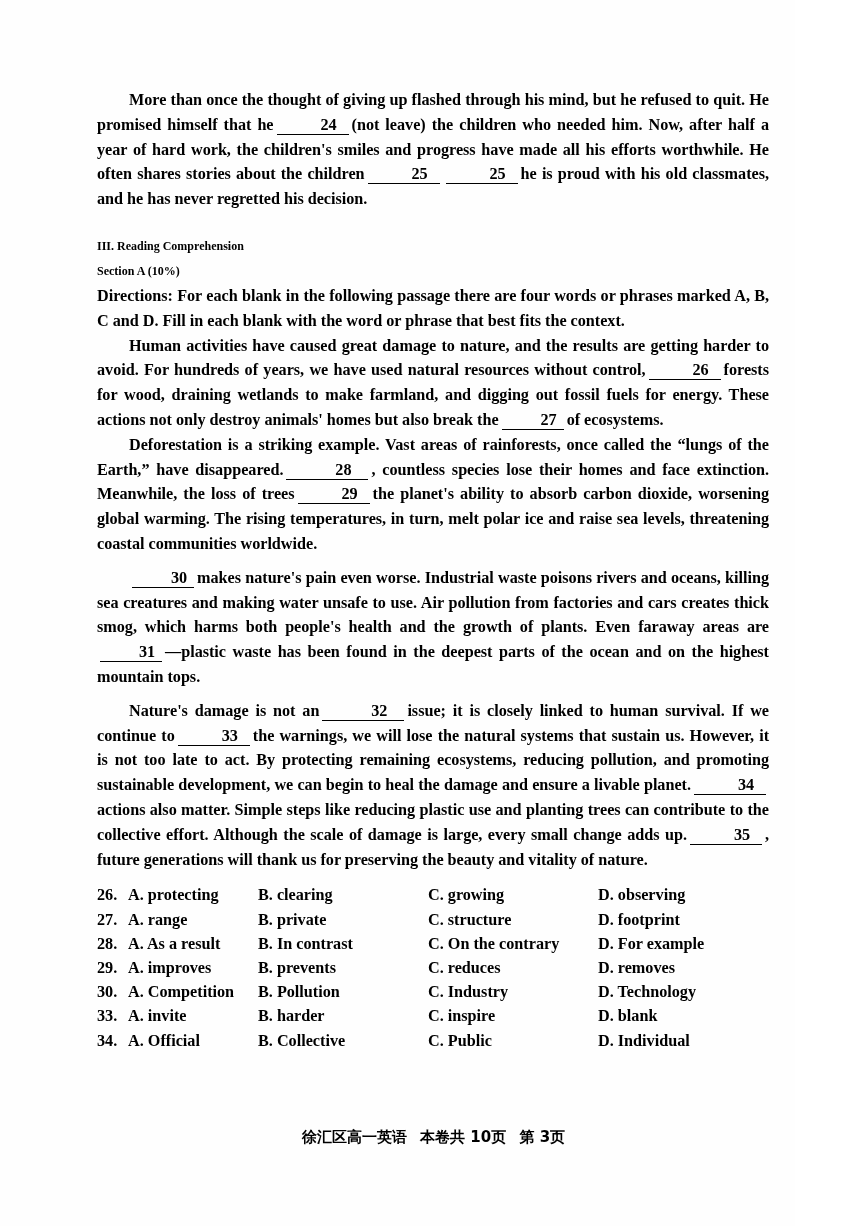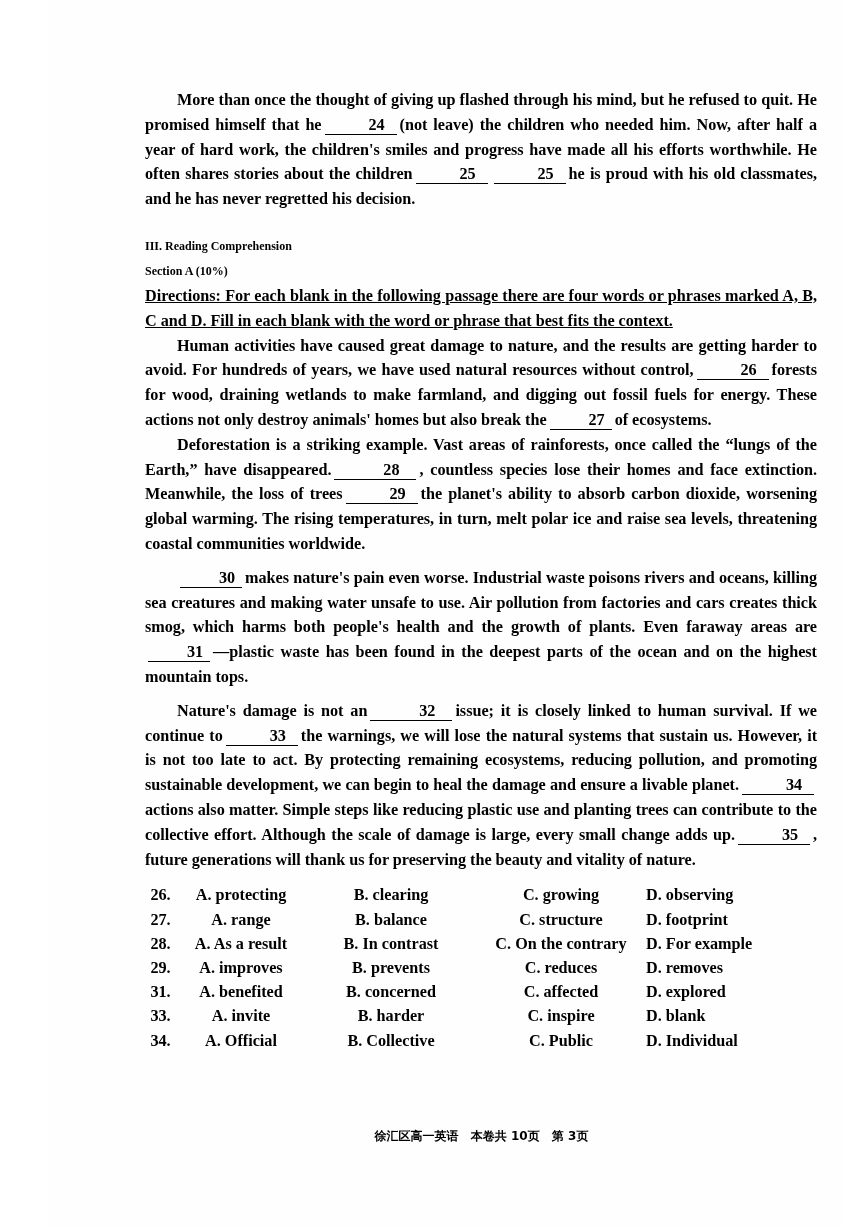--- a/index.html
+++ b/index.html
@@ -15,21 +15,20 @@
     color: #000000;
     overflow: hidden;
   }
   .page {
     position: absolute;
     left: 0;
     top: 0;
     width: 795px;
     height: 1226px;
     background: #fefefe;
-    margin-left: 48px;
   }
   .content {
     position: absolute;
     left: 97px;
     top: 88px;
     width: 672px;
   }
 
   
   p.para {
@@ -40,21 +39,20 @@
     text-justify: inter-word;
     font-weight: bold;
     letter-spacing: -0.02px;
     word-spacing: 0px;
   }
   p.para.indent {
     text-indent: 32px;
   }
   p.para.noindent {
     text-indent: 0;
-    text-decoration: underline;
   }
   .gap-sm { height: 9px; }
   .gap-lg { height: 22px; }
 
   
   .blank {
     display: inline-block;
     border-bottom: 1.6px solid #000;
     text-align: center;
     font-weight: bold;
@@ -79,21 +77,20 @@
     font-weight: bold;
     text-align: center;
     margin: 0;
     line-height: 25px;
     letter-spacing: 0.2px;
   }
 
   
   .options {
     margin-top: 11px;
-    text-align: center;
   }
   .opt-row {
     display: flex;
     font-size: 16.2px;
     line-height: 24.2px;
     font-weight: bold;
     white-space: nowrap;
   }
   .opt-num {
     width: 31px;
@@ -104,21 +101,21 @@
   .opt-c { width: 170px; flex: 0 0 170px; }
   .opt-d { flex: 0 0 auto; }
 
   
   .footer {
     position: absolute;
     left: 0;
     top: 1128px;
     width: 867px;
     text-align: center;
-    font-size: 12px;
+    font-size: 15px;
     font-weight: bold;
     font-family: "DejaVu Sans", "Liberation Sans", sans-serif;
   }
   .footer span { margin: 0 4px; }
   .footer .seg { display: inline-block; }
 </style>
 </head>
 <body>
 
 <div class="page">
@@ -152,49 +149,49 @@
         <span class="opt-num">26.</span>
         <span class="opt-a">A. protecting</span>
         <span class="opt-b">B. clearing</span>
         <span class="opt-c">C. growing</span>
         <span class="opt-d">D. observing</span>
       </div>
 
       <div class="opt-row">
         <span class="opt-num">27.</span>
         <span class="opt-a">A. range</span>
-        <span class="opt-b">B. balance</span>
+        <span class="opt-b">B. private</span>
         <span class="opt-c">C. structure</span>
         <span class="opt-d">D. footprint</span>
       </div>
 
       <div class="opt-row">
         <span class="opt-num">28.</span>
         <span class="opt-a">A. As a result</span>
         <span class="opt-b">B. In contrast</span>
         <span class="opt-c">C. On the contrary</span>
         <span class="opt-d">D. For example</span>
       </div>
 
       <div class="opt-row">
         <span class="opt-num">29.</span>
         <span class="opt-a">A. improves</span>
         <span class="opt-b">B. prevents</span>
         <span class="opt-c">C. reduces</span>
         <span class="opt-d">D. removes</span>
       </div>
 
-
-      <div class="opt-row">
-        <span class="opt-num">31.</span>
-        <span class="opt-a">A. benefited</span>
-        <span class="opt-b">B. concerned</span>
-        <span class="opt-c">C. affected</span>
-        <span class="opt-d">D. explored</span>
-      </div>
+      <div class="opt-row">
+        <span class="opt-num">30.</span>
+        <span class="opt-a">A. Competition</span>
+        <span class="opt-b">B. Pollution</span>
+        <span class="opt-c">C. Industry</span>
+        <span class="opt-d">D. Technology</span>
+      </div>
+
 
 
       <div class="opt-row">
         <span class="opt-num">33.</span>
         <span class="opt-a">A. invite</span>
         <span class="opt-b">B. harder</span>
         <span class="opt-c">C. inspire</span>
         <span class="opt-d">D. blank</span>
       </div>
 

